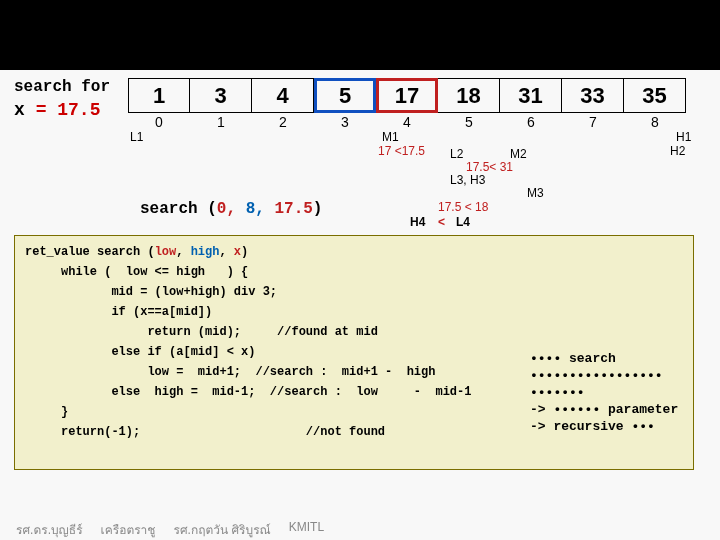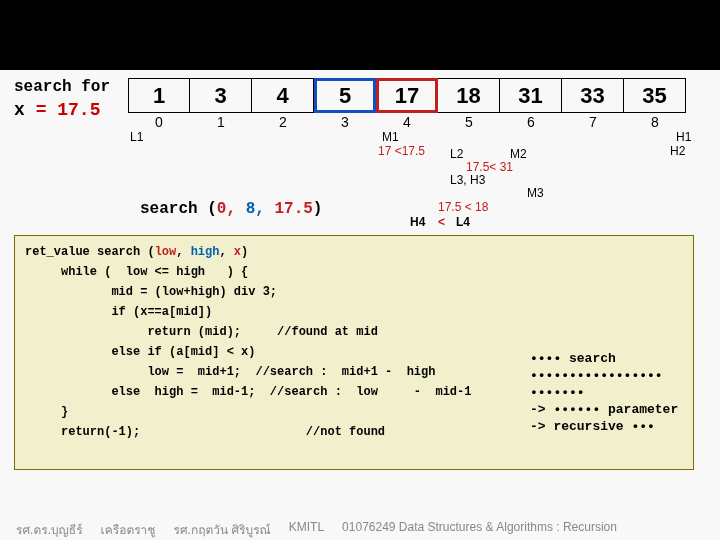--- a/index.html
+++ b/index.html
@@ -148,14 +148,13 @@
     <div>-&gt; recursive •••</div>
   </div>
 
 </div>
 
 <div class="footer">
   <span>รศ.ดร.บุญธีร์</span>
   <span>เครือตราชู</span>
   <span>รศ.กฤตวัน  ศิริบูรณ์</span>
   <span>KMITL</span>
-  <span>01076249 Data Structures &amp; Algorithms : Recursion</span>
 </div>
 
 </body></html>

